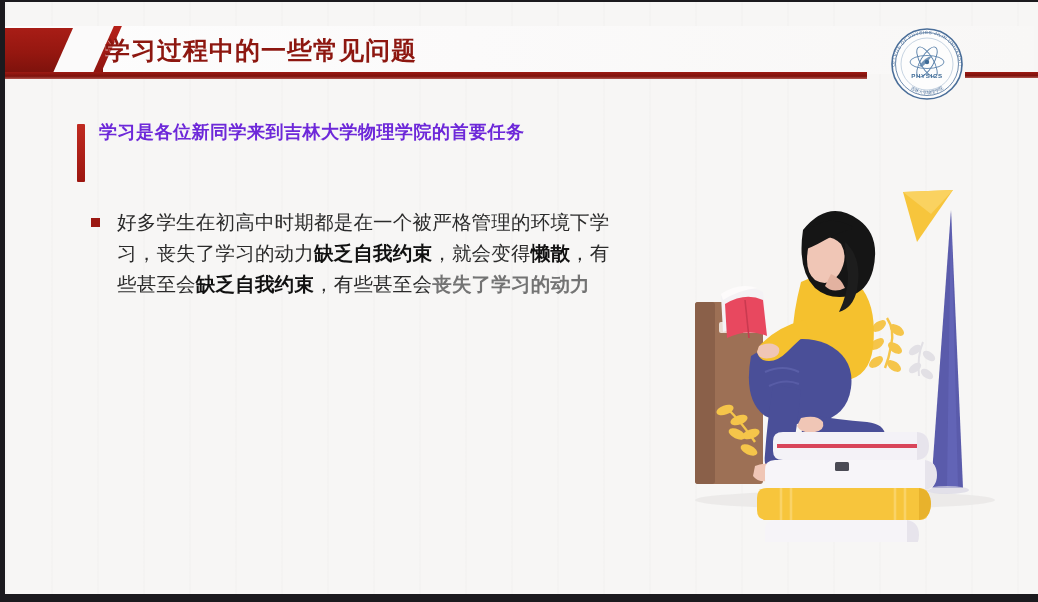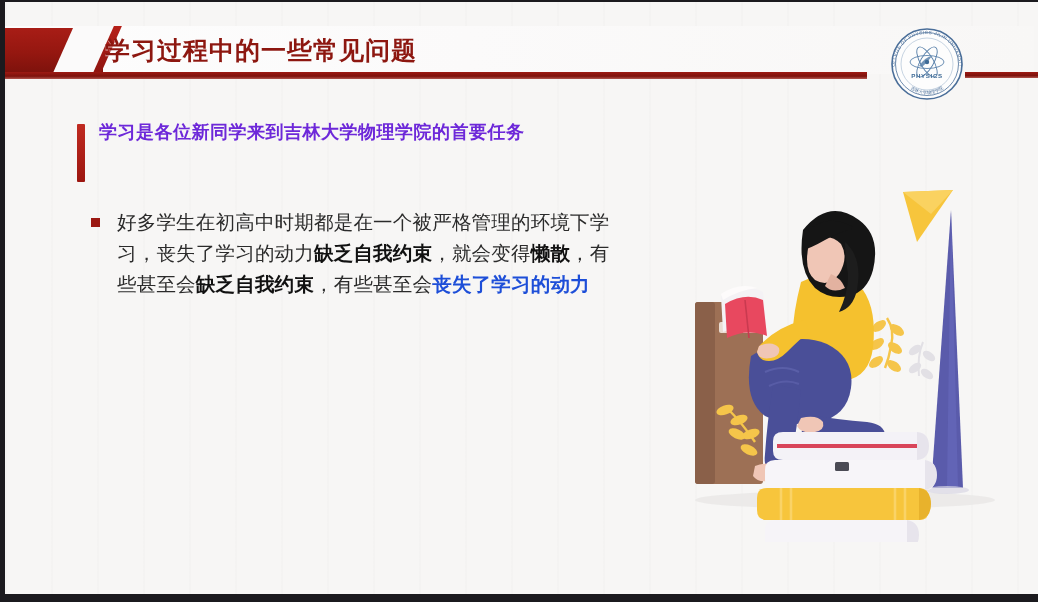--- a/index.html
+++ b/index.html
@@ -92,21 +92,21 @@
   .bullet{position:relative;padding-left:26px;margin-bottom:20px;}
   .bullet-mark{
     position:absolute;left:0;top:10px;width:9px;height:9px;
     background:#9b1812;
   }
   .bullet-text{
     font-size:19.5px;line-height:1.58;color:#2b2b2b;
     letter-spacing:.2px;
   }
   .em-b{font-weight:bold;color:#111;}
-  .em-r{font-weight:bold;color:#1d4ed8;}
+  .em-r{font-weight:bold;color:#737373;}
 
   
   #illus{position:absolute;left:650px;top:168px;width:372px;height:372px;}
   #illus svg{display:block;width:372px;height:372px;}
 </style>
 </head>
 <body>
 
 <div id="screen">
   <div id="slide">

